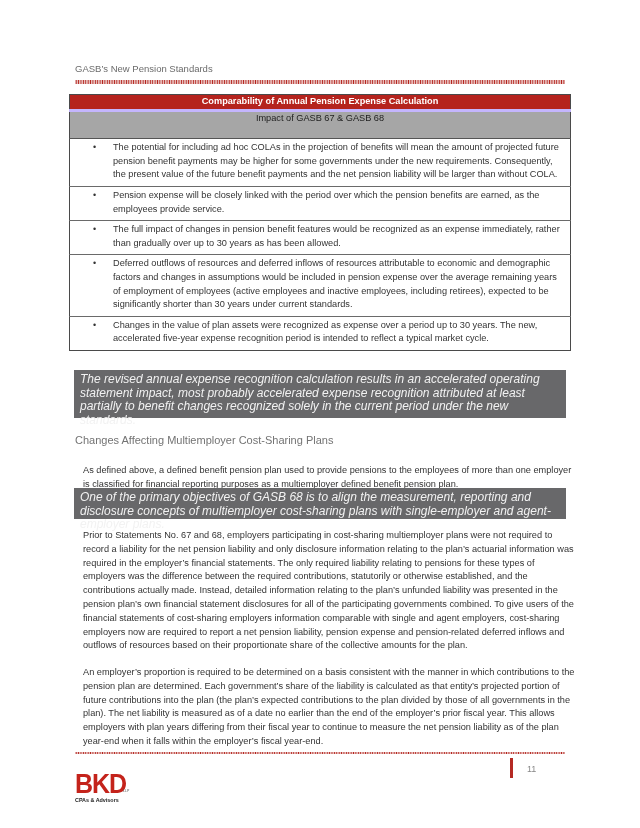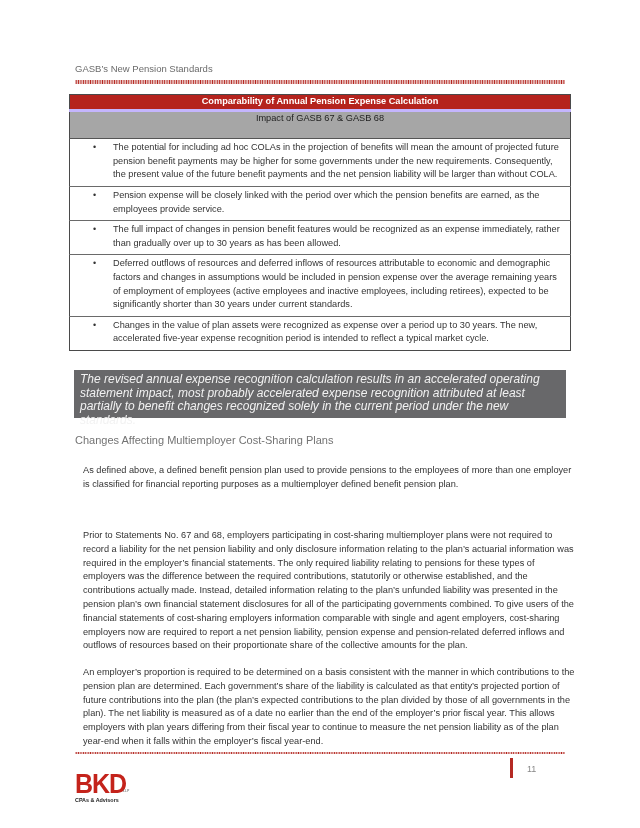--- a/index.html
+++ b/index.html
@@ -108,20 +108,21 @@
           </td>
         </tr>
     </tbody>
   </table>
 
   <div class="callout callout-1">The revised annual expense recognition calculation results in an accelerated operating statement impact, most probably accelerated expense recognition attributed at least partially to benefit changes recognized solely in the current period under the new standards.</div>
 
   <div class="section-heading">Changes Affecting Multiemployer Cost-Sharing Plans</div>
   <p class="para p1">As defined above, a defined benefit pension plan used to provide pensions to the employees of more than one employer is classified for financial reporting purposes as a multiemployer defined benefit pension plan.</p>
 
+  <div class="callout callout-2">One of the primary objectives of GASB 68 is to align the measurement, reporting and disclosure concepts of multiemployer cost-sharing plans with single-employer and agent-employer plans.</div>
 
   <p class="para p2">Prior to Statements No. 67 and 68, employers participating in cost-sharing multiemployer plans were not required to record a liability for the net pension liability and only disclosure information relating to the plan’s actuarial information was required in the employer’s financial statements.  The only required liability relating to pensions for these types of employers was the difference between the required contributions, statutorily or otherwise established, and the contributions actually made.  Instead, detailed information relating to the plan’s unfunded liability was presented in the pension plan’s own financial statement disclosures for all of the participating governments combined.  To give users of the financial statements of cost-sharing employers information comparable with single and agent employers, cost-sharing employers now are required to report a net pension liability, pension expense and pension-related deferred inflows and outflows of resources based on their proportionate share of the collective amounts for the plan.</p>
   <p class="para p3">An employer’s proportion is required to be determined on a basis consistent with the manner in which contributions to the pension plan are determined.  Each government’s share of the liability is calculated as that entity’s projected portion of future contributions into the plan (the plan’s expected contributions to the plan divided by those of all governments in the plan).  The net liability is measured as of a date no earlier than the end of the employer’s prior fiscal year.  This allows employers with plan years differing from their fiscal year to continue to measure the net pension liability as of the plan year-end when it falls within the employer’s fiscal year-end.</p>
 
   <div class="dotted-rule rule-bottom"></div>
 
   <div class="logo">
     <span class="logo-mark">BKD</span>
     <span class="logo-llp">LLP</span>
     <div class="logo-tag">CPAs &amp; Advisors</div>

